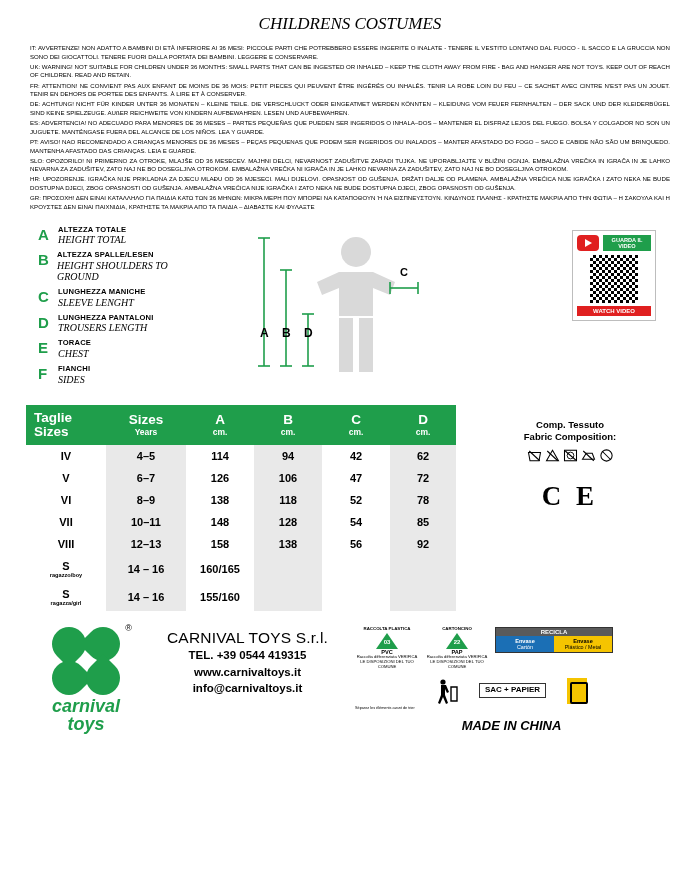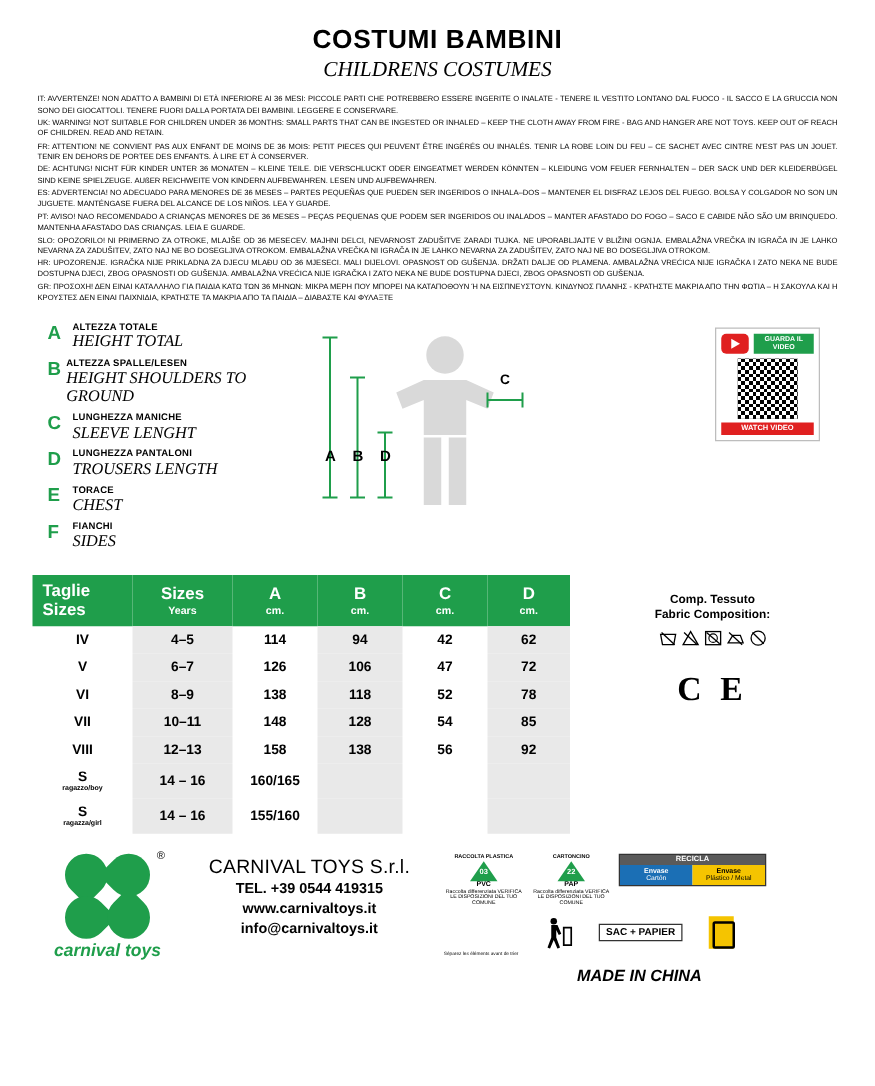--- a/index.html
+++ b/index.html
@@ -52,21 +52,21 @@
   .legend-letter {
     color: #1f9e4b;
     font-weight: bold;
     font-size: 15px;
     width: 20px;
     line-height: 1;
     padding-top: 1px;
   }
   .legend-text { line-height: 1.12; }
   .legend-it { font-size: 7.6px; font-weight: bold; letter-spacing: .2px; }
-  .legend-en { font-size: 13px; font-style: italic; font-family: "Liberation Serif", serif; }
+  .legend-en { font-size: 10px; font-style: italic; font-family: "Liberation Serif", serif; }
 
   .figure-wrap {
     flex: 1;
     position: relative;
     height: 160px;
   }
   .qr-wrap { width: 120px; display: flex; justify-content: center; padding-top: 4px;}
 
   
   .ytbox {
@@ -138,21 +138,21 @@
     width: 74px; height: 74px; position: relative; margin: 4px auto 0 auto;
   }
   .clover i {
     position: absolute; width: 34px; height: 34px; background: #1f9e4b; border-radius: 50% 50% 50% 0;
   }
   .cl1 { top: 0; left: 3px; transform: rotate(-45deg); }
   .cl2 { top: 0; left: 37px; transform: rotate(45deg); }
   .cl3 { top: 34px; left: 3px; transform: rotate(-135deg); }
   .cl4 { top: 34px; left: 37px; transform: rotate(135deg); }
   .brandword {
-    font-size: 14px; font-weight: bold; color: #1f9e4b; text-align: center;
+    font-size: 18px; font-weight: bold; color: #1f9e4b; text-align: center;
     font-style: italic; margin-top: -4px; line-height: 1;
   }
   .reg { position: absolute; right: 8px; top: 0; font-size: 9px; }
 
   
   .recy-row1 { display: flex; gap: 6px; align-items: flex-start; }
   .recy-badge { text-align: center; width: 64px; }
   .recy-top { font-size: 4.4px; font-weight: bold; line-height: 1.1; }
   .tri {
     width: 0; height: 0; margin: 1px auto 0 auto;
@@ -178,21 +178,20 @@
   .tobin { width: 20px; height: 26px; background: #f5c400; position: relative; }
   .tobin:after{ content:""; position:absolute; left:3px; top:4px; width:14px; height:18px; border:2px solid #000; border-radius:2px;}
   .fr-note { font-size: 3.8px; margin-top: 2px; }
   .madein { font-size: 13px; font-weight: bold; font-style: italic; text-align: center; margin-top: 8px; }
 </style>
 </head>
 <body>
 
 <div class="page">
 
-  <div class="title">COSTUMI BAMBINI</div>
   <div class="subtitle">CHILDRENS COSTUMES</div>
 
   <div class="warnings">
     <p>IT: AVVERTENZE! NON ADATTO A BAMBINI DI ETÀ INFERIORE AI 36 MESI: PICCOLE PARTI CHE POTREBBERO ESSERE INGERITE O INALATE - TENERE IL VESTITO LONTANO DAL FUOCO - IL SACCO E LA GRUCCIA NON SONO DEI GIOCATTOLI. TENERE FUORI DALLA PORTATA DEI BAMBINI. LEGGERE E CONSERVARE.</p>
     <p>UK: WARNING! NOT SUITABLE FOR CHILDREN UNDER 36 MONTHS: SMALL PARTS THAT CAN BE INGESTED OR INHALED – KEEP THE CLOTH AWAY FROM FIRE - BAG AND HANGER ARE NOT TOYS. KEEP OUT OF REACH OF CHILDREN. READ AND RETAIN.</p>
     <p>FR: ATTENTION! NE CONVIENT PAS AUX ENFANT DE MOINS DE 36 MOIS: PETIT PIECES QUI PEUVENT  ÊTRE INGÉRÉS OU INHALÉS. TENIR LA ROBE LOIN DU FEU – CE SACHET AVEC CINTRE N'EST PAS UN JOUET. TENIR EN DEHORS DE PORTEE DES ENFANTS. À LIRE ET À CONSERVER.</p>
     <p>DE: ACHTUNG!  NICHT FÜR KINDER UNTER 36 MONATEN – KLEINE TEILE. DIE VERSCHLUCKT ODER EINGEATMET WERDEN KÖNNTEN – KLEIDUNG VOM FEUER FERNHALTEN – DER SACK UND DER KLEIDERBÜGEL SIND KEINE SPIELZEUGE. AUßER REICHWEITE VON KINDERN AUFBEWAHREN. LESEN UND AUFBEWAHREN.</p>
     <p>ES: ADVERTENCIA! NO ADECUADO PARA MENORES DE 36 MESES – PARTES PEQUEÑAS QUE PUEDEN SER INGERIDOS O INHALA–DOS – MANTENER EL DISFRAZ LEJOS DEL FUEGO. BOLSA Y COLGADOR NO SON UN JUGUETE. MANTÉNGASE FUERA DEL ALCANCE DE LOS NIÑOS. LEA Y GUARDE.</p>
     <p>PT: AVISO!  NAO RECOMENDADO A CRIANÇAS MENORES DE 36 MESES – PEÇAS PEQUENAS QUE PODEM SER INGERIDOS OU INALADOS – MANTER AFASTADO DO FOGO – SACO E CABIDE NÃO SÃO UM BRINQUEDO. MANTENHA AFASTADO DAS CRIANÇAS. LEIA E GUARDE.</p>
     <p>SLO: OPOZORILO! NI PRIMERNO ZA OTROKE, MLAJŠE OD 36 MESECEV. MAJHNI DELCI, NEVARNOST ZADUŠITVE ZARADI TUJKA. NE UPORABLJAJTE V BLIŽINI OGNJA. EMBALAŽNA VREČKA IN IGRAČA IN JE LAHKO NEVARNA ZA ZADUŠITEV, ZATO NAJ NE BO DOSEGLJIVA OTROKOM.  EMBALAŽNA VREČKA NI IGRAČA IN JE LAHKO NEVARNA ZA ZADUŠITEV, ZATO NAJ NE BO DOSEGLJIVA OTROKOM.</p>

